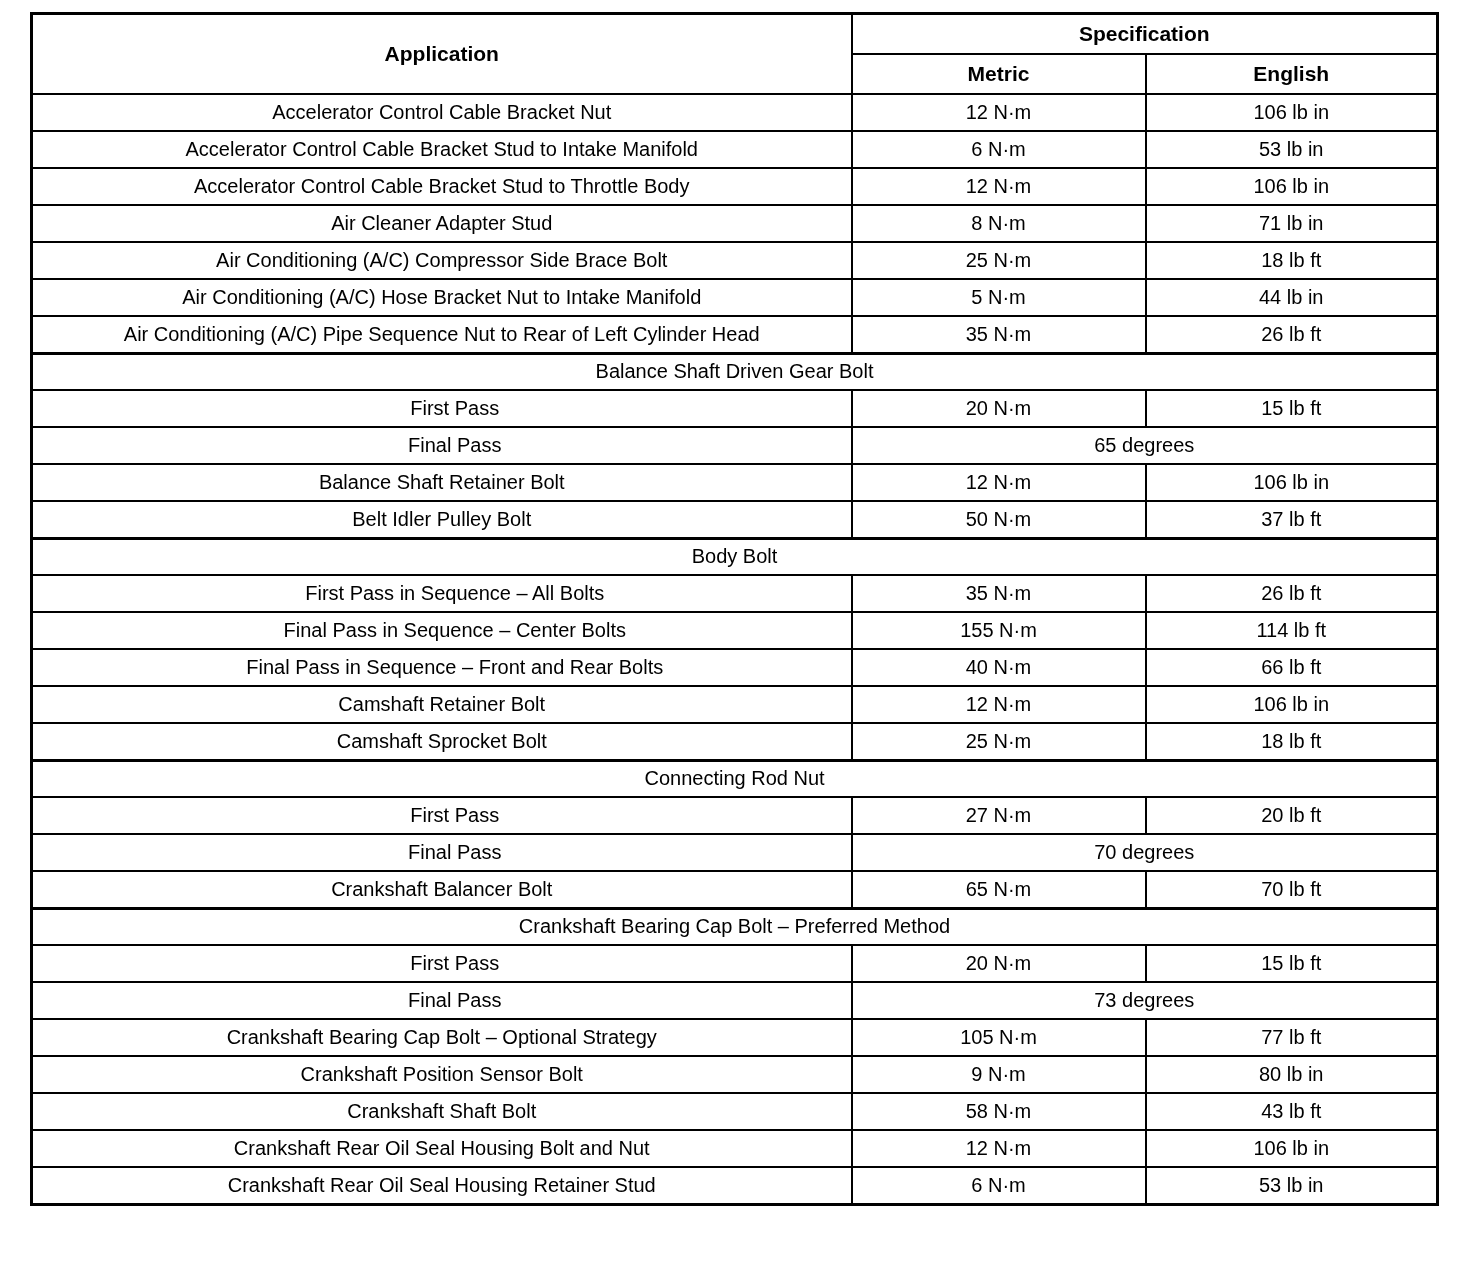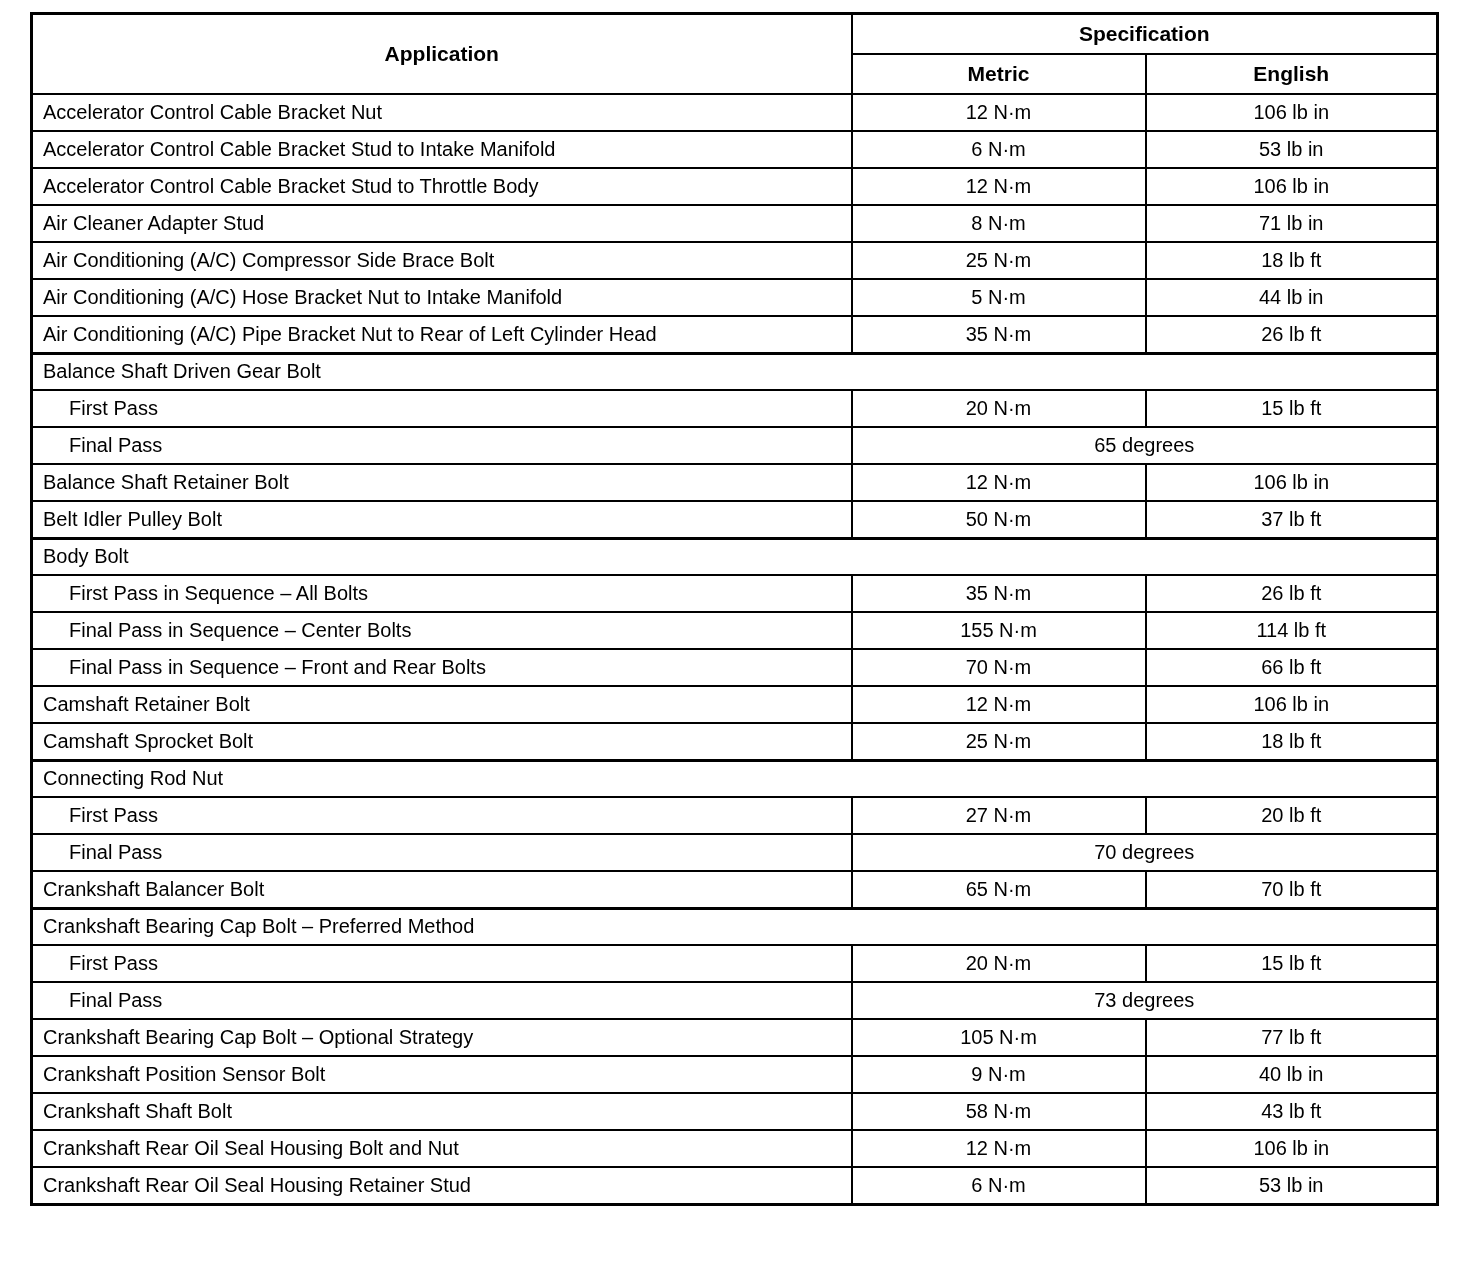--- a/index.html
+++ b/index.html
@@ -36,21 +36,21 @@
   table.spec thead th {
     font-weight: bold;
     text-align: center;
     height: 38px;
     font-size: 21px;
   }
   table.spec tbody tr {
     height: 37px;
   }
   td.app-cell {
-    text-align: left;
+    text-align: center;
     padding-left: 14px;
   }
   td.app-cell.indent {
     padding-left: 36px;
   }
   td.val-cell {
     text-align: center;
     border-radius: 7px;
   }
   tr.section td {
@@ -102,21 +102,21 @@
           <td class="app-cell">Air Conditioning (A/C) Compressor Side Brace Bolt</td>
           <td class="val-cell">25 N·m</td>
           <td class="val-cell">18 lb ft</td>
         </tr>
         <tr>
           <td class="app-cell">Air Conditioning (A/C) Hose Bracket Nut to Intake Manifold</td>
           <td class="val-cell">5 N·m</td>
           <td class="val-cell">44 lb in</td>
         </tr>
         <tr>
-          <td class="app-cell">Air Conditioning (A/C) Pipe Bracket Nut to Rear of Left Cylinder Head</td>
+          <td class="app-cell">Air Conditioning (A/C) Pipe Sequence Nut to Rear of Left Cylinder Head</td>
           <td class="val-cell">35 N·m</td>
           <td class="val-cell">26 lb ft</td>
         </tr>
         <tr class="section">
           <td colspan="3" class="app-cell">Balance Shaft Driven Gear Bolt</td>
         </tr>
         <tr>
           <td class="app-cell indent">First Pass</td>
           <td class="val-cell">20 N·m</td>
           <td class="val-cell">15 lb ft</td>
@@ -143,21 +143,21 @@
           <td class="val-cell">35 N·m</td>
           <td class="val-cell">26 lb ft</td>
         </tr>
         <tr>
           <td class="app-cell indent">Final Pass in Sequence – Center Bolts</td>
           <td class="val-cell">155 N·m</td>
           <td class="val-cell">114 lb ft</td>
         </tr>
         <tr>
           <td class="app-cell indent">Final Pass in Sequence – Front and Rear Bolts</td>
-          <td class="val-cell">70 N·m</td>
+          <td class="val-cell">40 N·m</td>
           <td class="val-cell">66 lb ft</td>
         </tr>
         <tr>
           <td class="app-cell">Camshaft Retainer Bolt</td>
           <td class="val-cell">12 N·m</td>
           <td class="val-cell">106 lb in</td>
         </tr>
         <tr>
           <td class="app-cell">Camshaft Sprocket Bolt</td>
           <td class="val-cell">25 N·m</td>
@@ -193,21 +193,21 @@
           <td colspan="2" class="val-cell">73 degrees</td>
         </tr>
         <tr>
           <td class="app-cell">Crankshaft Bearing Cap Bolt – Optional Strategy</td>
           <td class="val-cell">105 N·m</td>
           <td class="val-cell">77 lb ft</td>
         </tr>
         <tr>
           <td class="app-cell">Crankshaft Position Sensor Bolt</td>
           <td class="val-cell">9 N·m</td>
-          <td class="val-cell">40 lb in</td>
+          <td class="val-cell">80 lb in</td>
         </tr>
         <tr>
           <td class="app-cell">Crankshaft Shaft Bolt</td>
           <td class="val-cell">58 N·m</td>
           <td class="val-cell">43 lb ft</td>
         </tr>
         <tr>
           <td class="app-cell">Crankshaft Rear Oil Seal Housing Bolt and Nut</td>
           <td class="val-cell">12 N·m</td>
           <td class="val-cell">106 lb in</td>

